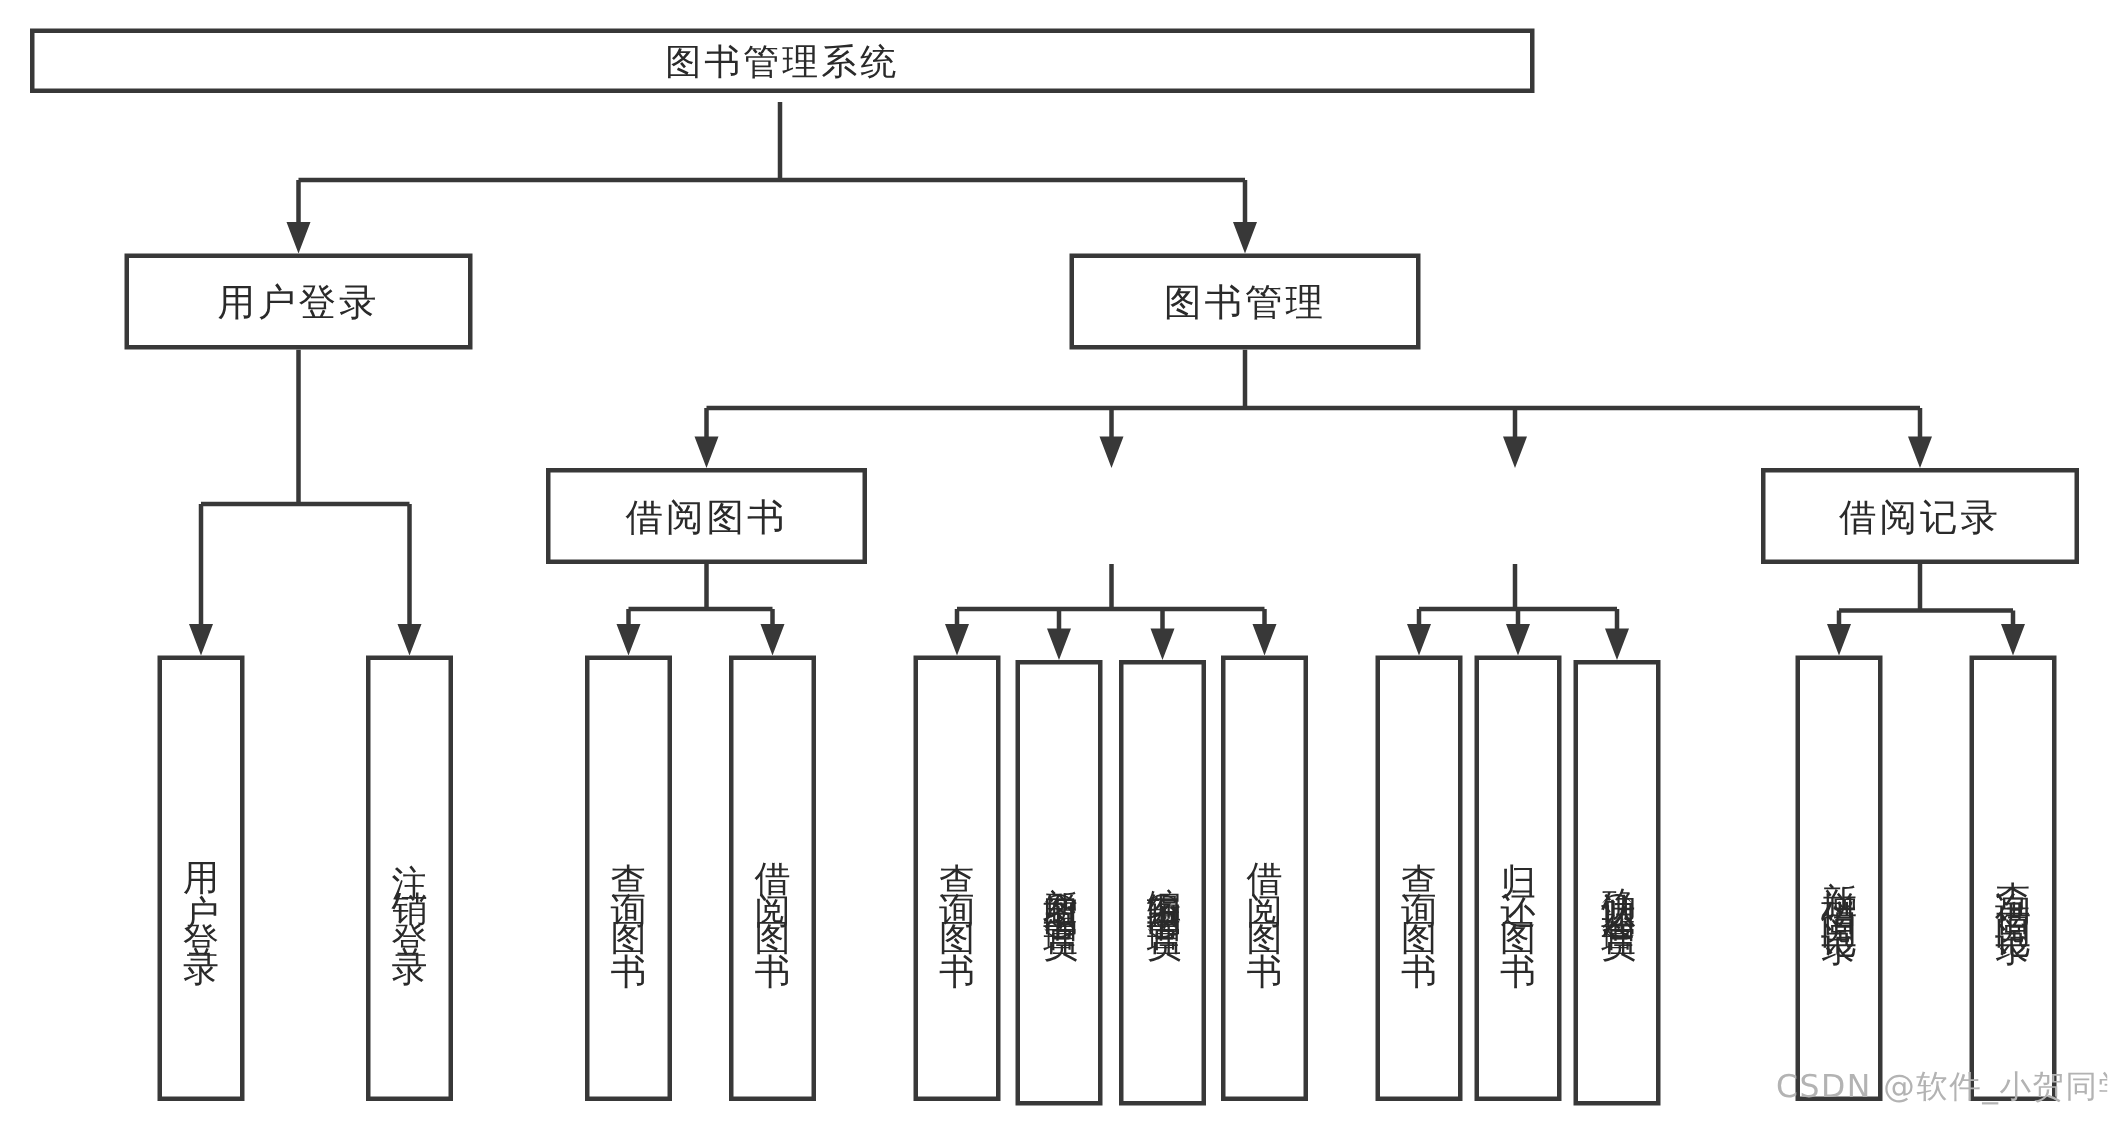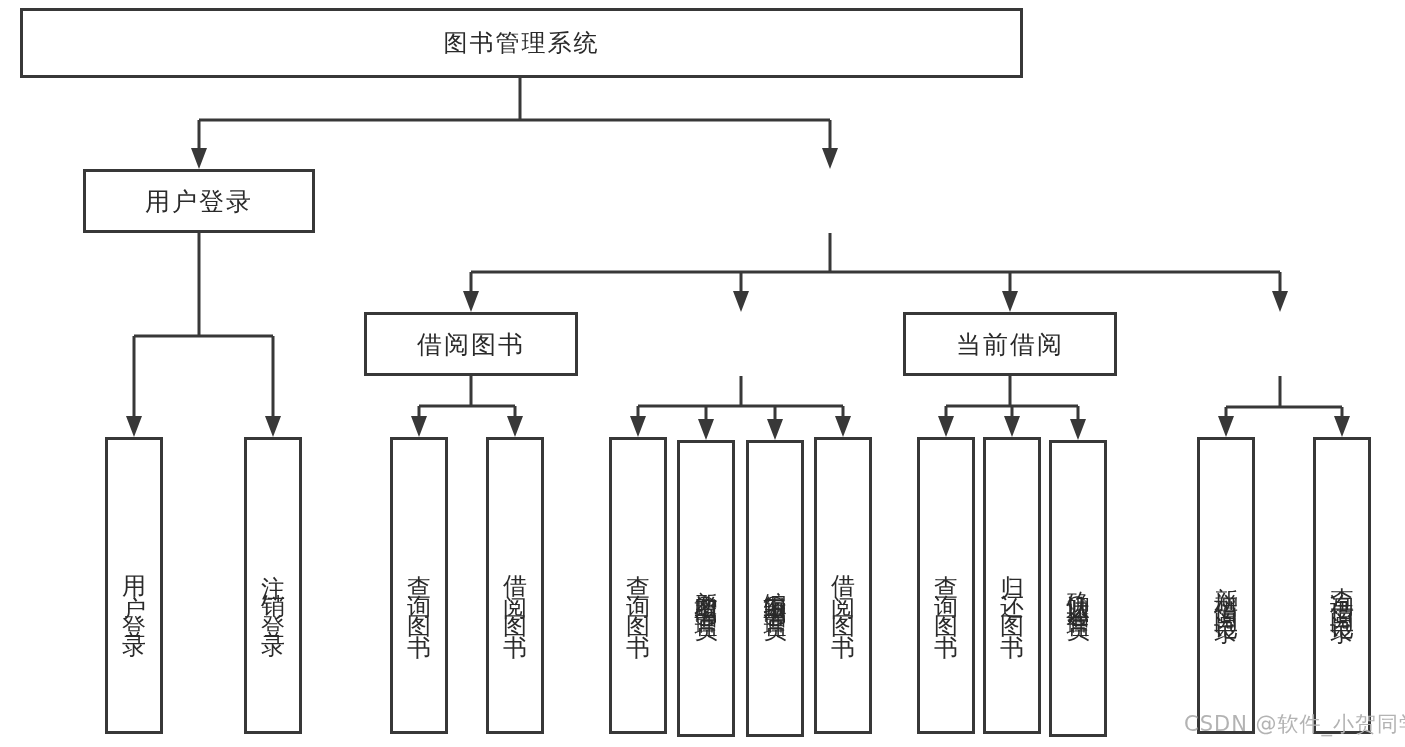--- a/index.html
+++ b/index.html
@@ -64,33 +64,36 @@
              M1002,291 L1018,291 L1010,312 Z  M1272,291 L1288,291 L1280,312 Z
              M126,416 L142,416 L134,437 Z  M265,416 L281,416 L273,437 Z
              M411,416 L427,416 L419,437 Z  M507,416 L523,416 L515,437 Z
              M630,416 L646,416 L638,437 Z  M698,419 L714,419 L706,440 Z
              M767,419 L783,419 L775,440 Z  M835,416 L851,416 L843,437 Z
              M938,416 L954,416 L946,437 Z  M1004,416 L1020,416 L1012,437 Z
              M1070,419 L1086,419 L1078,440 Z
              M1218,416 L1234,416 L1226,437 Z  M1334,416 L1350,416 L1342,437 Z"></path>
   </svg>
 
-  <div class="node hnode root" style="left:20px;top:8px;width:1003px;height:70px">
+  <div class="node hnode root" style="left:20px;top:19px;width:1003px;height:43px">
     <span>图书管理系统</span>
   </div>
 
   <div class="node hnode" style="left:83px;top:169px;width:232px;height:64px">
     <span>用户登录</span>
   </div>
+  <div class="node hnode" style="left:713px;top:169px;width:234px;height:64px">
+    <span>图书管理</span>
+  </div>
 
   <div class="node hnode" style="left:364px;top:312px;width:214px;height:64px">
     <span>借阅图书</span>
   </div>
-  <div class="node hnode" style="left:903px;top:312px;width:214px;height:64px">
-    <span>当前借阅</span>
+  <div class="node hnode" style="left:1174px;top:312px;width:212px;height:64px">
+    <span>借阅记录</span>
   </div>
 
   <div class="node vnode" style="left:105px;top:437px">
     <span>用户登录</span>
   </div>
   <div class="node vnode" style="left:244px;top:437px">
     <span>注销登录</span>
   </div>
 
   <div class="node vnode" style="left:390px;top:437px">

